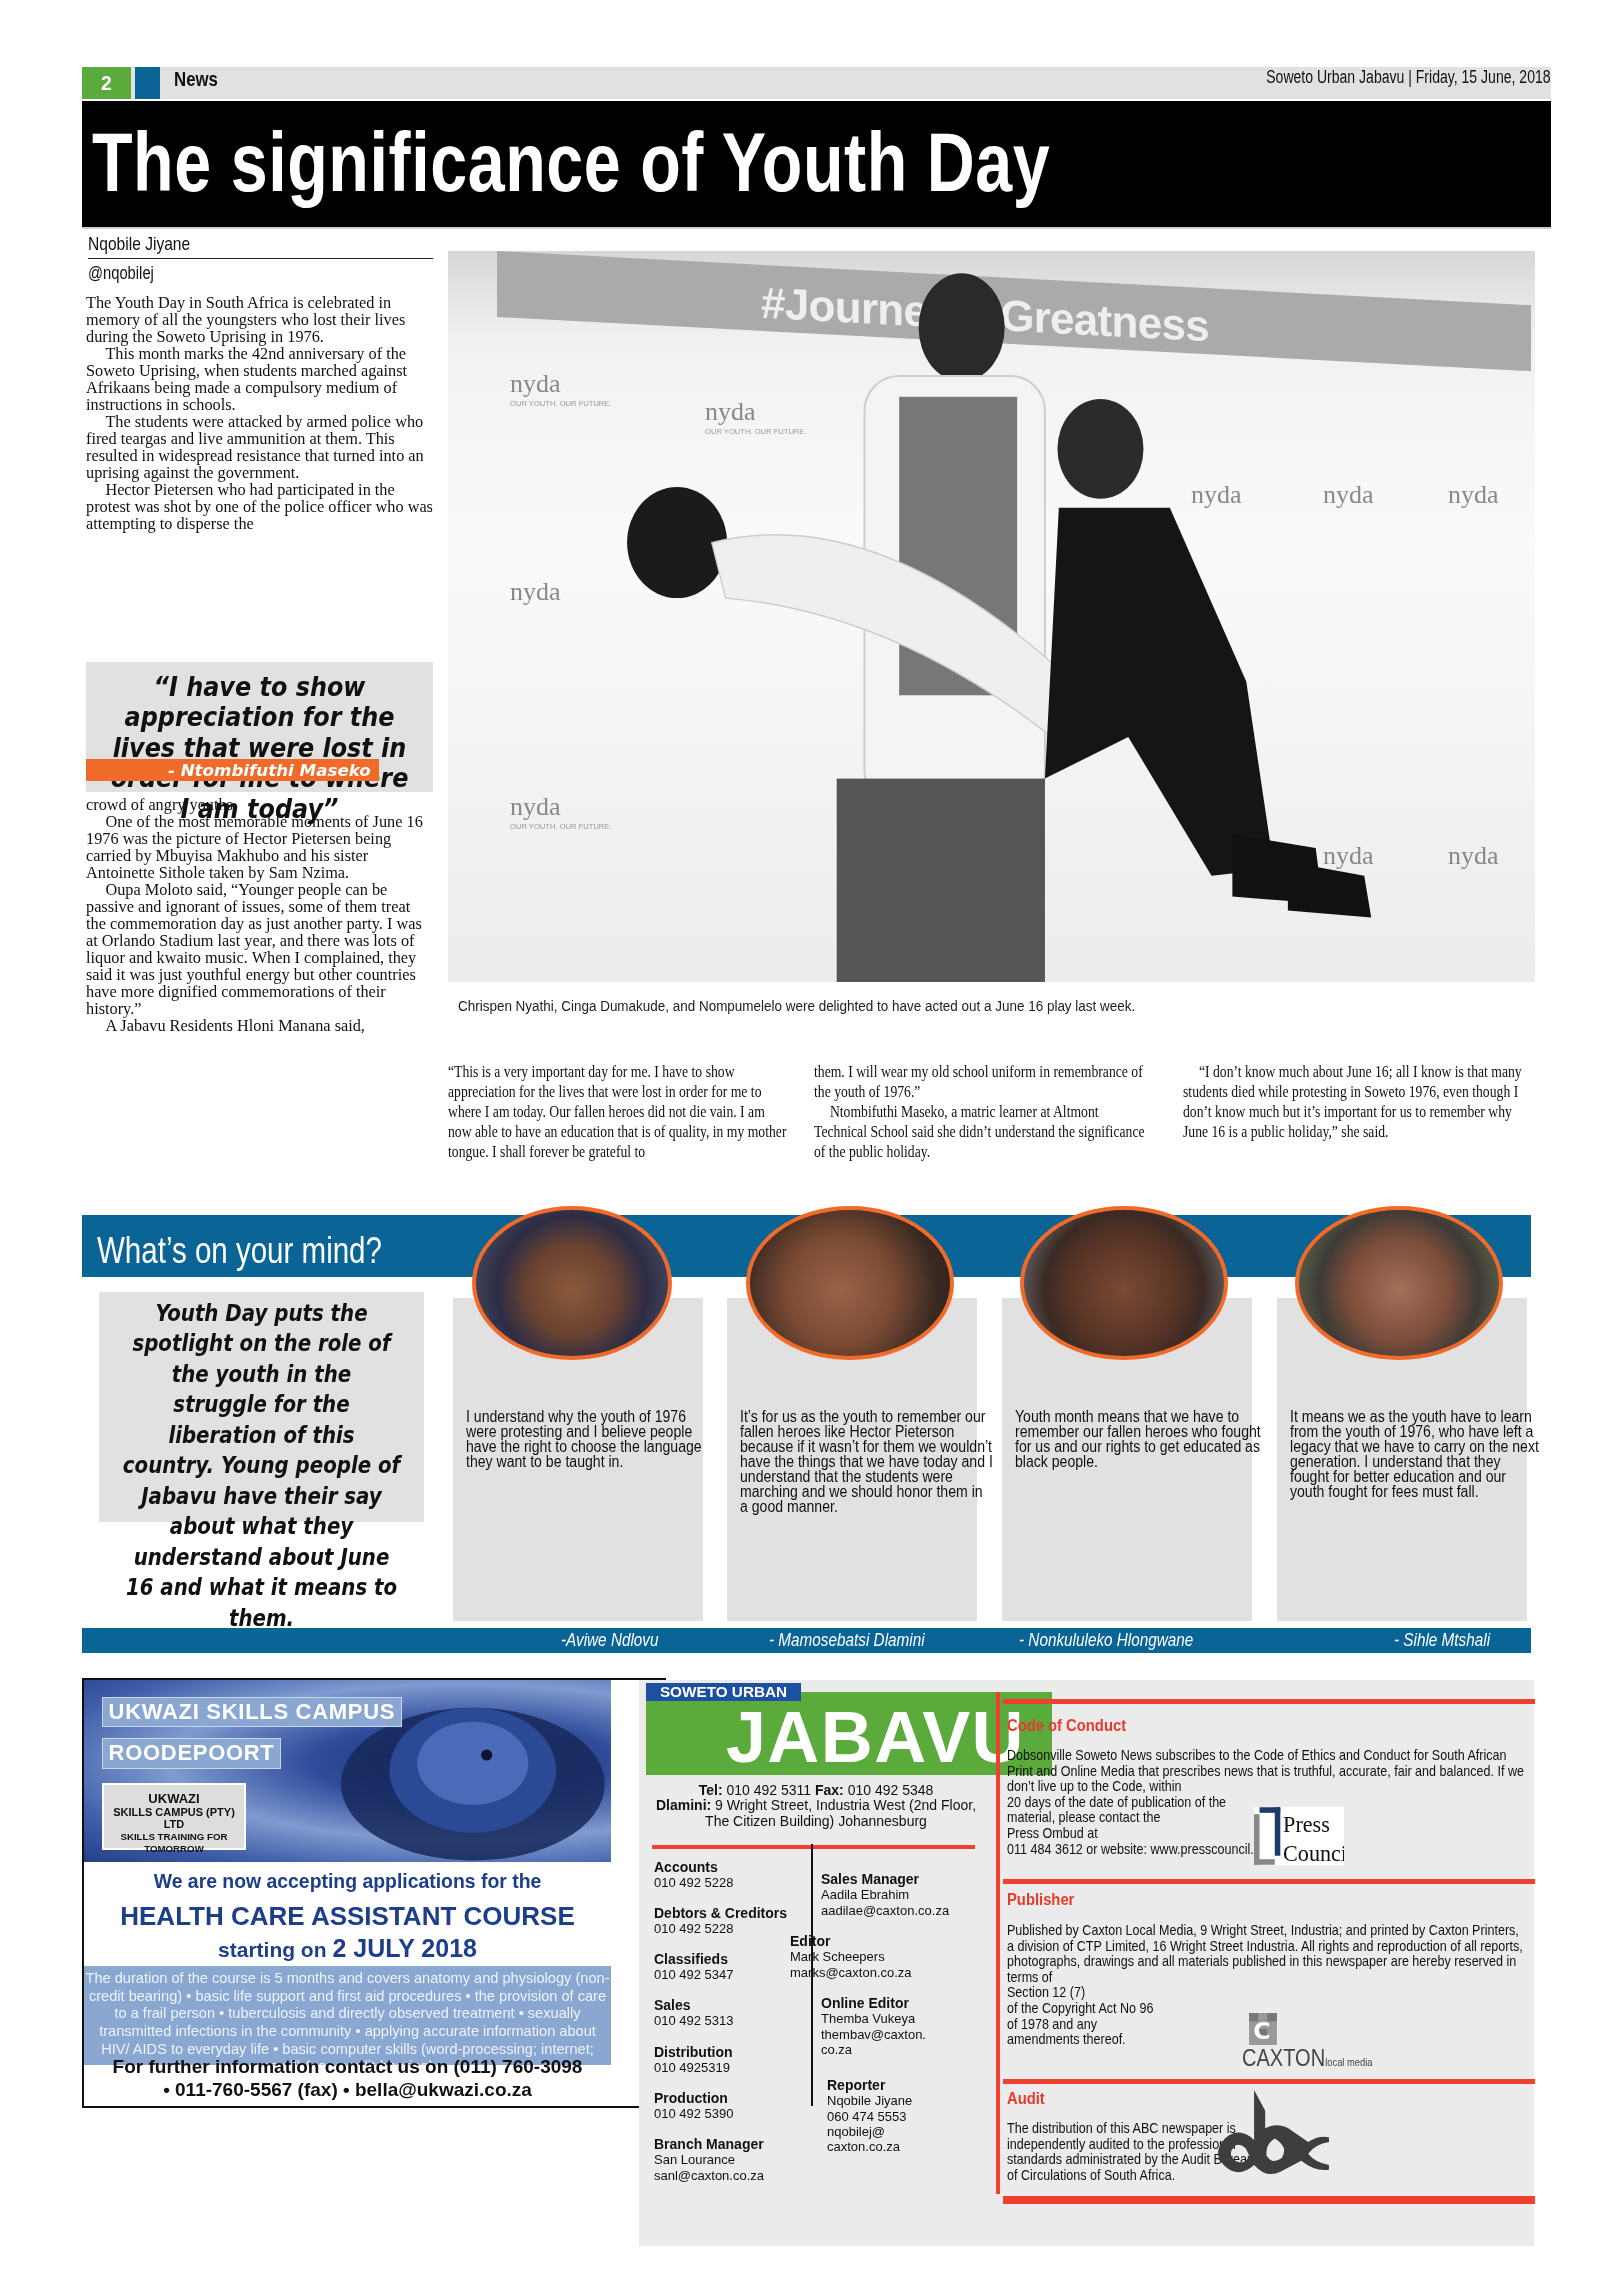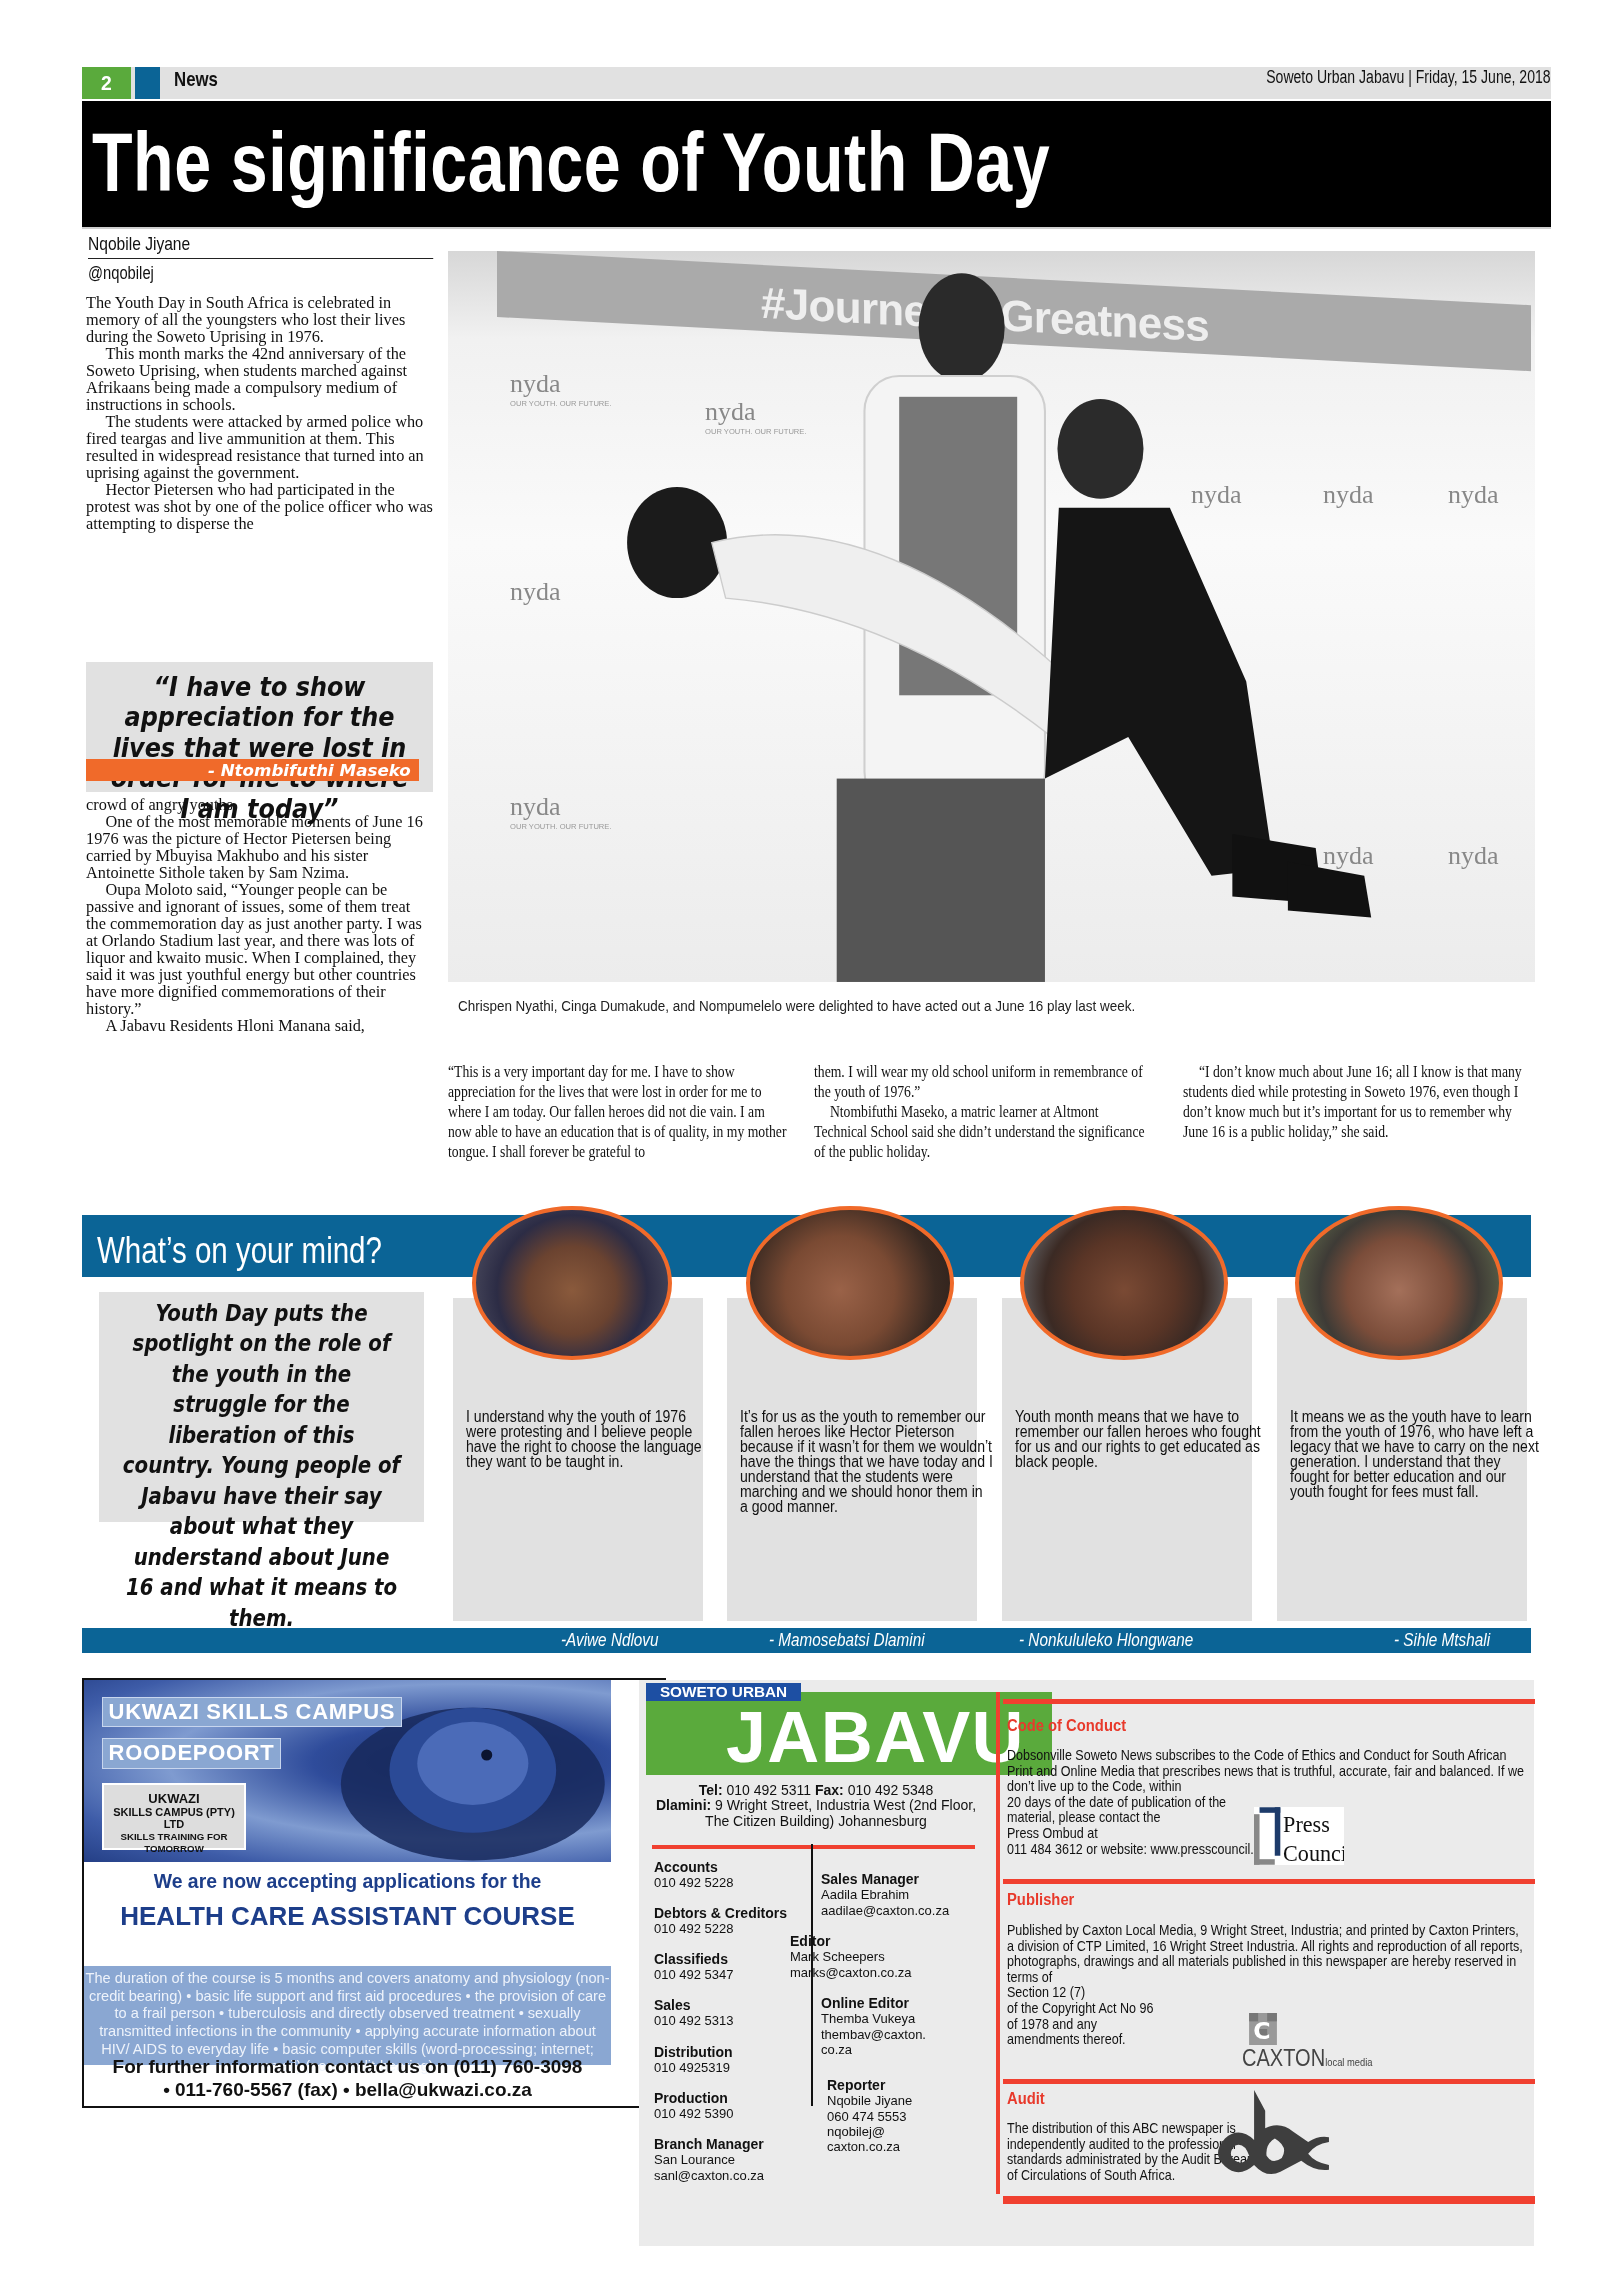--- a/index.html
+++ b/index.html
@@ -16,21 +16,21 @@
 
 #byline{left:88px;top:233px;width:345px}
 #byline .name{font:19px "Liberation Sans",sans-serif;transform:scaleX(.82);transform-origin:left;padding-bottom:2.8px;border-bottom:1.4px solid #222;width:122%}
 #byline .handle{font:18px "Liberation Sans",sans-serif;transform:scaleX(.82);transform-origin:left;margin-top:4.2px}
 .col{font-size:16.3px;line-height:17px;text-align:left}
 .col p{text-indent:0}
 .col p.ind{text-indent:19.4px}
 #col1a{left:86px;top:294px;width:347px}
 #pullquote{left:86px;top:662px;width:347px;height:130px;background:#e1e1e1}
 #pullquote .q{font:italic bold 26px "DejaVu Sans",sans-serif;text-align:center;line-height:30.5px;padding:9.7px 7px 0;transform:scaleX(.92)}
-#pullattr{left:86px;top:759px;width:333px;height:22px;background:#f06a2a;color:#fff;font:italic bold 16.7px "DejaVu Sans",sans-serif;text-align:right;padding-right:8.3px;line-height:22px}
+#pullattr{left:86px;top:759px;width:293px;height:22px;background:#f06a2a;color:#fff;font:italic bold 16.7px "DejaVu Sans",sans-serif;text-align:right;padding-right:8.3px;line-height:22px}
 #col1b{left:86px;top:796px;width:347px}
 
 #photo{left:448px;top:251px;width:1087px;height:731px;background:linear-gradient(180deg,#d7d7d7 0%,#f1f1f1 12%,#fafafa 40%,#ececec 100%);overflow:hidden}
 #photo .banner{position:absolute;left:49px;top:0;width:1034px;height:66px;background:#aaa;transform:skewY(3deg);transform-origin:left}
 #photo .banner span{position:absolute;left:264px;top:12.5px;color:#eee;font:bold 44px "Liberation Sans",sans-serif;letter-spacing:-0.7px}
 .logo{position:absolute;color:#888;font:26px "Liberation Serif",serif}
 .logo small{display:block;font:7.6px "Liberation Sans",sans-serif;color:#999}
 #caption{left:458px;top:997px;font:15.3px "Liberation Sans",sans-serif;color:#222;transform:scaleX(.88);transform-origin:left;white-space:nowrap}
 .cond{font-size:16.7px;line-height:20px;transform:scaleX(.82);transform-origin:left;width:122%}
 #col2{left:448px;top:1062px;width:340px}
@@ -187,20 +187,23 @@
     <div class="adtag" style="left:18px;top:16.7px">UKWAZI SKILLS CAMPUS</div>
     <div class="adtag" style="left:18px;top:58px">ROODEPOORT</div>
     <div id="adlogo">
       <div class="b">UKWAZI</div>
       <div>SKILLS CAMPUS (PTY) LTD</div>
       <div style="font-size:9.7px">SKILLS TRAINING FOR TOMORROW</div>
     </div>
   </div>
   <div class="adblue" style="position:absolute;left:0;top:190px;width:527px;font-size:19.4px">We are now accepting applications for the</div>
   <div class="adblue" style="position:absolute;left:0;top:221px;width:527px;font-size:26px">HEALTH CARE ASSISTANT COURSE</div>
+  <div class="adblue" style="position:absolute;left:0;top:254px;width:527px;font-size:21px">
+    <span>starting on</span> <span style="font-size:25px">2 JULY 2018</span>
+  </div>
   <div id="adlist">The duration of the course is 5 months and covers anatomy and physiology (non- credit bearing) • basic life support and first aid procedures • the provision of care to a frail person • tuberculosis and directly observed treatment • sexually transmitted infections in the community • applying accurate information about HIV/ AIDS to everyday life • basic computer skills (word-processing; internet; email) (non-credit-bearing)</div>
   <div id="adcontact">
     <div>For further information contact us on (011) 760-3098</div>
     <div>• 011-760-5567 (fax) • bella@ukwazi.co.za</div>
   </div>
 
 </div>
 
 <div class="abs" id="mast"></div>
 <div class="abs" id="mlogo">JABAVU</div>

